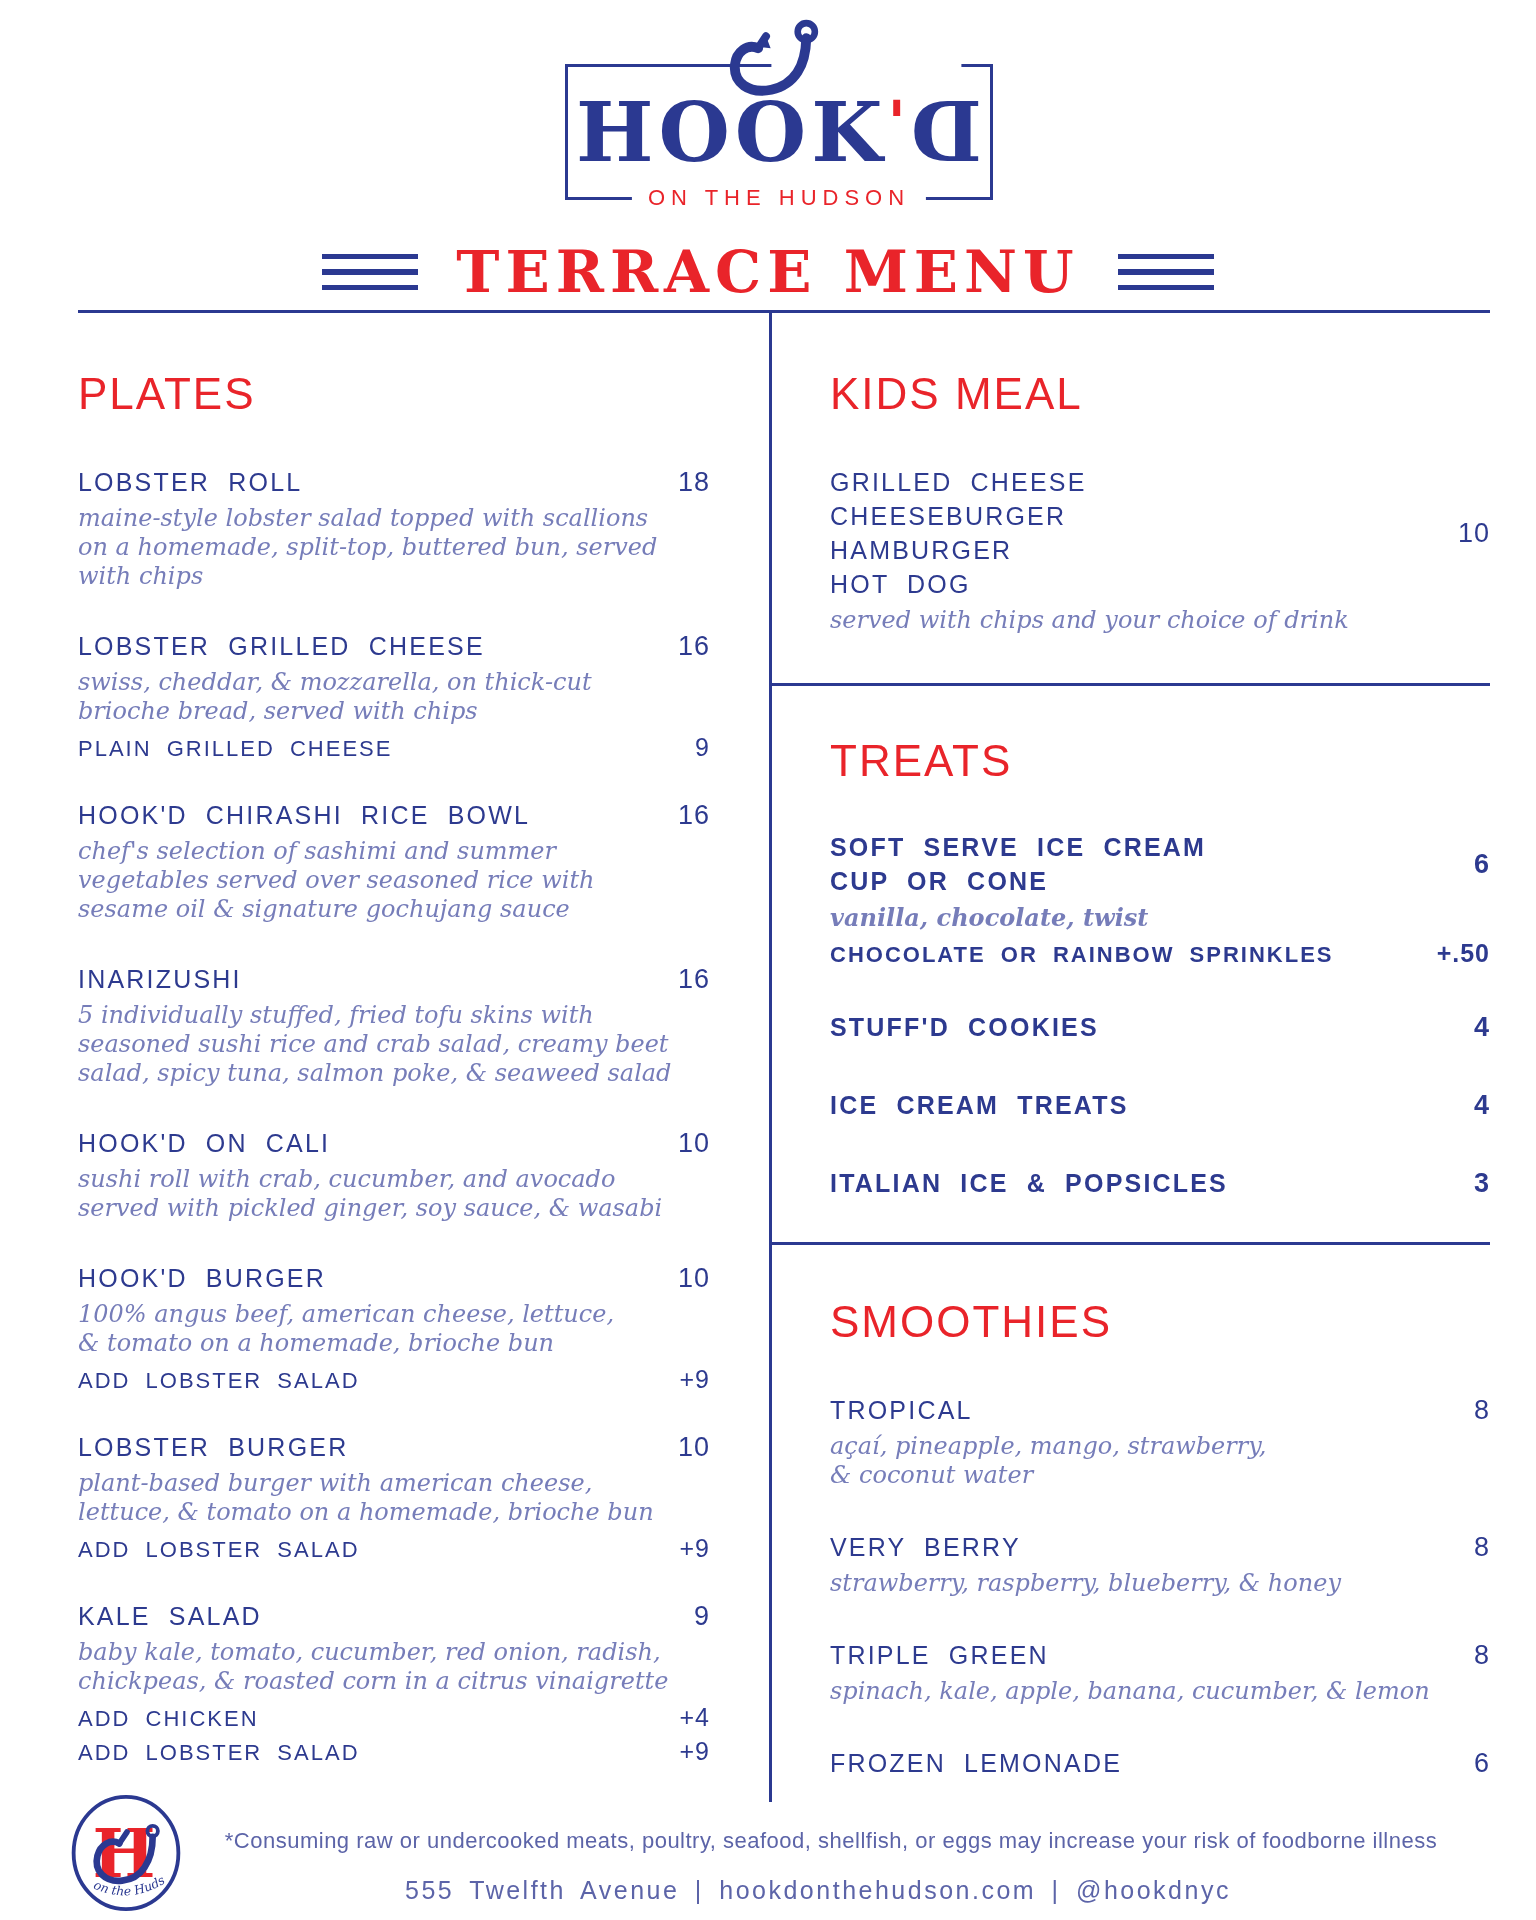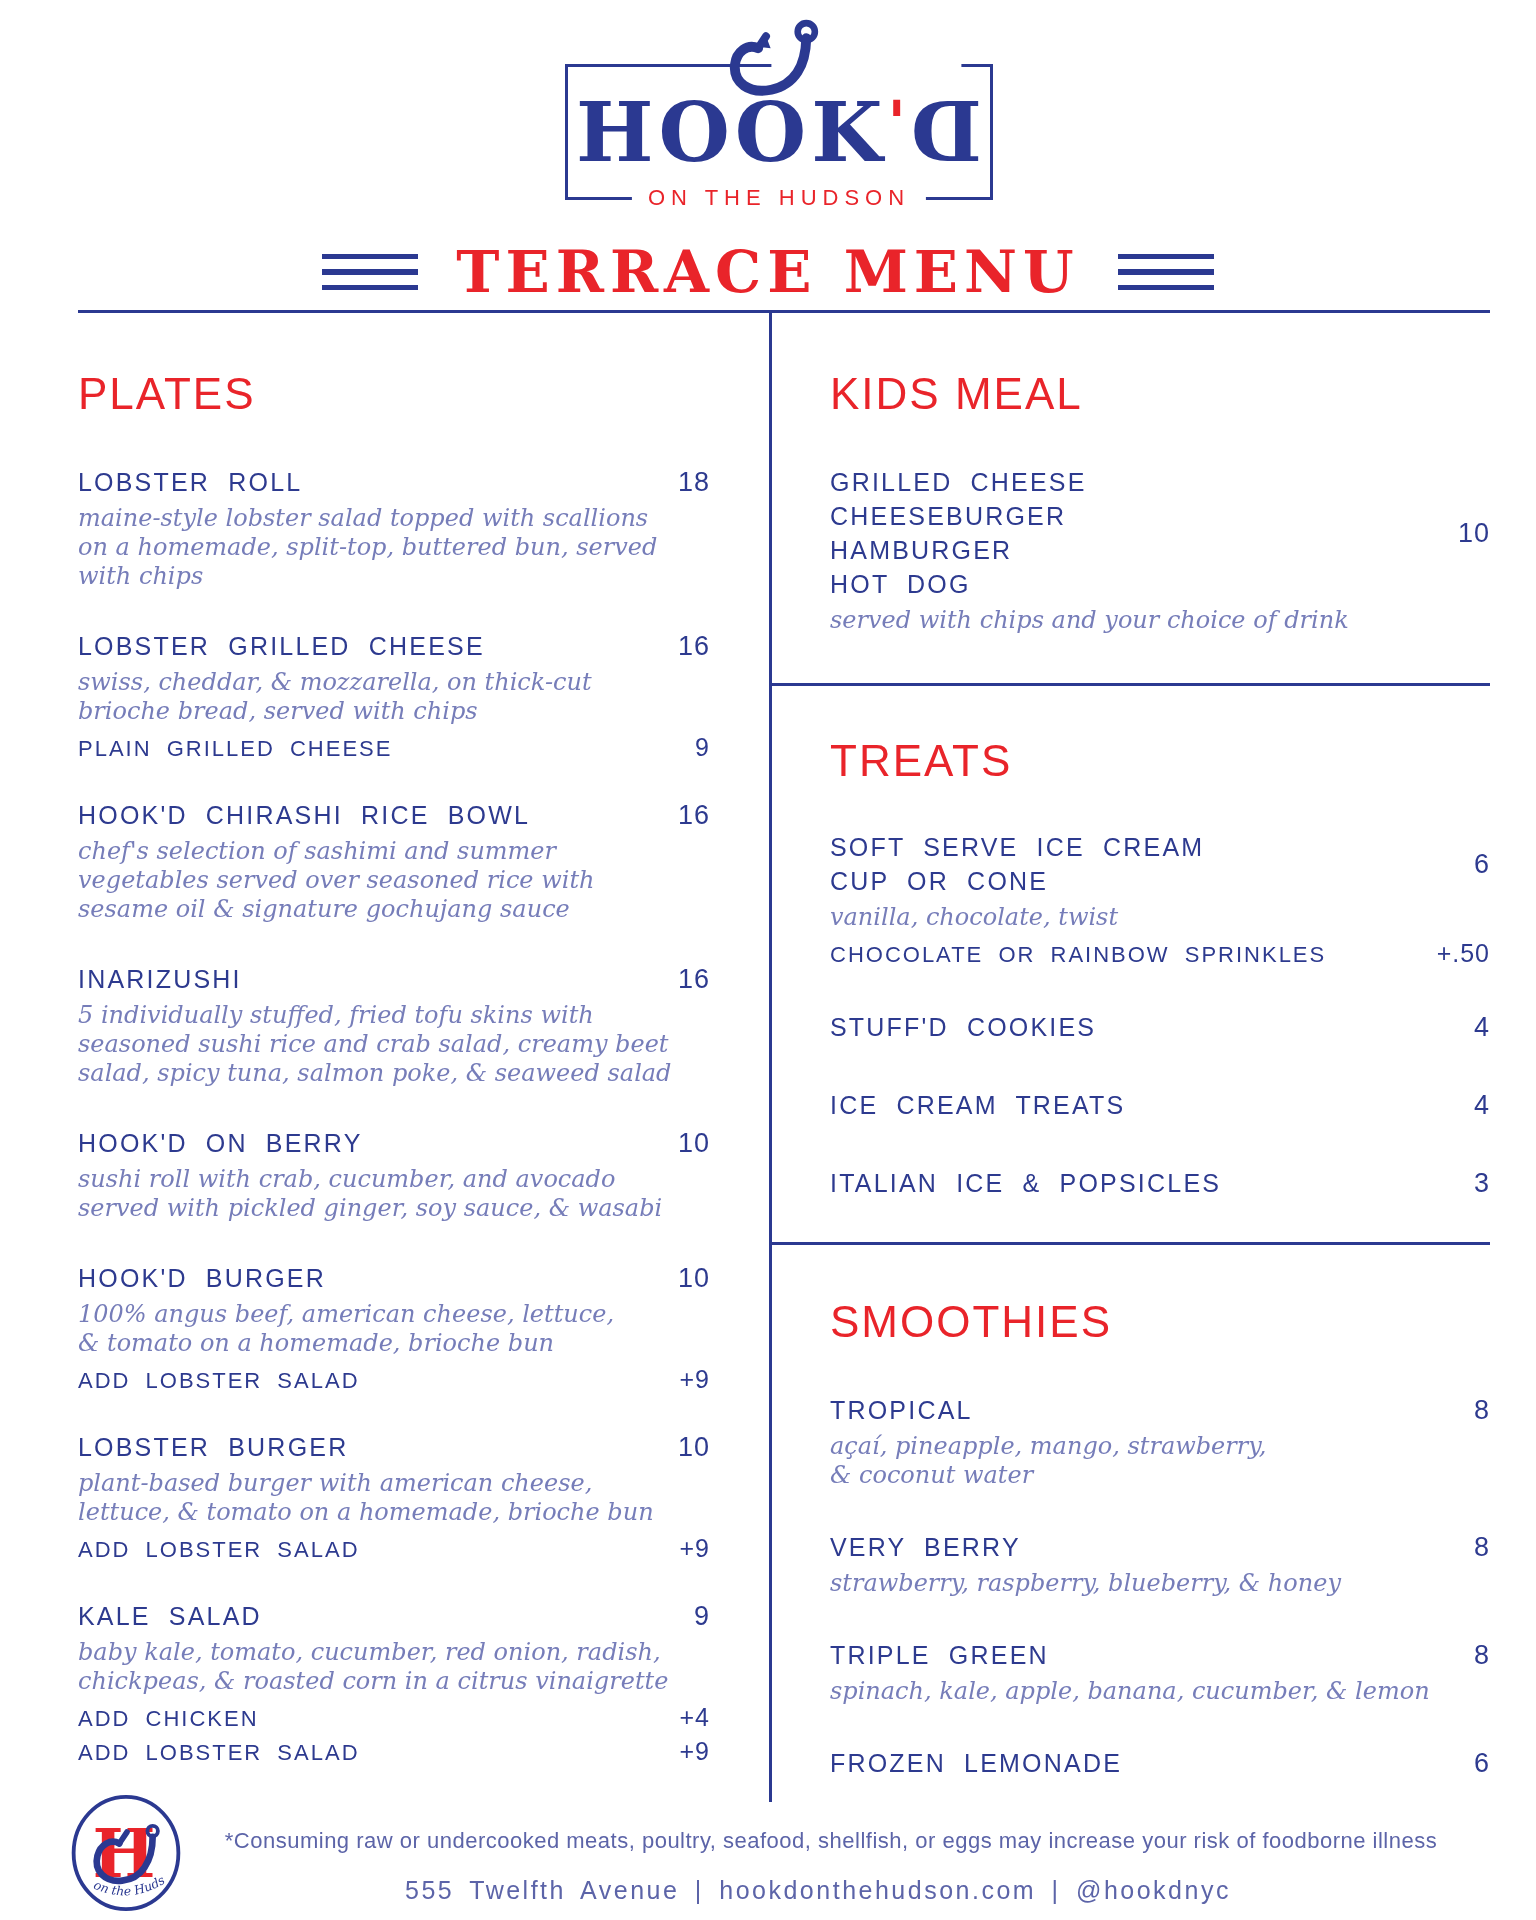--- a/index.html
+++ b/index.html
@@ -55,21 +55,21 @@
   .col-plates{left:78px;top:368px;width:632px;}
   .col-kids{left:830px;top:368px;width:660px;}
   .col-treats{left:830px;top:735px;width:660px;}
   .col-smoothies{left:830px;top:1296px;width:660px;}
   .sec-title{
     margin:0 0 46px 0;font-size:44px;font-weight:normal;
     color:#e9242a;letter-spacing:2px;line-height:51px;
   }
   .col-treats .sec-title{margin-bottom:44px;}
   .item{margin:0 0 38px 0;}
-  .col-treats .item{margin-bottom:44px;}
+  .col-treats .item{margin-bottom:44px;font-weight:bold;}
   .col-smoothies .item{margin-bottom:40px;}
   .item:last-child{margin-bottom:0;}
   .row{display:flex;align-items:center;}
   .names{flex:1;}
   .name{
     font-size:25px;line-height:30px;color:#2d3a8f;
     letter-spacing:2.2px;word-spacing:9px;white-space:nowrap;
   }
   .names .name{line-height:34px;}
   .price{
@@ -174,21 +174,21 @@
             </div>
             <div class="price">16</div>
           </div>
           <div class="desc">5 individually stuffed, fried tofu skins with
 seasoned sushi rice and crab salad, creamy beet
 salad, spicy tuna, salmon poke, &amp; seaweed salad</div>
         </div>
         <div class="item">
           <div class="row">
             <div class="names">
-              <div class="name">HOOK'D ON BERRY</div>
+              <div class="name">HOOK'D ON CALI</div>
             </div>
             <div class="price">10</div>
           </div>
           <div class="desc">sushi roll with crab, cucumber, and avocado
 served with pickled ginger, soy sauce, &amp; wasabi</div>
         </div>
         <div class="item">
           <div class="row">
             <div class="names">
               <div class="name">HOOK'D BURGER</div>

